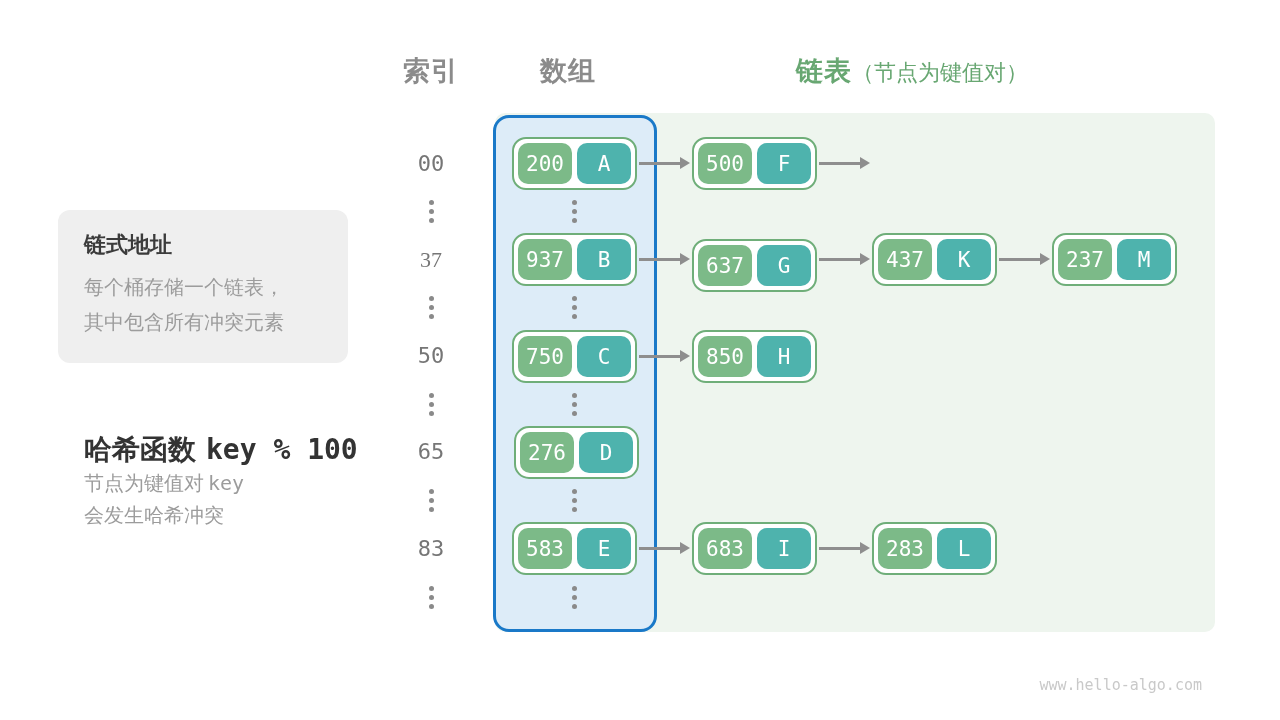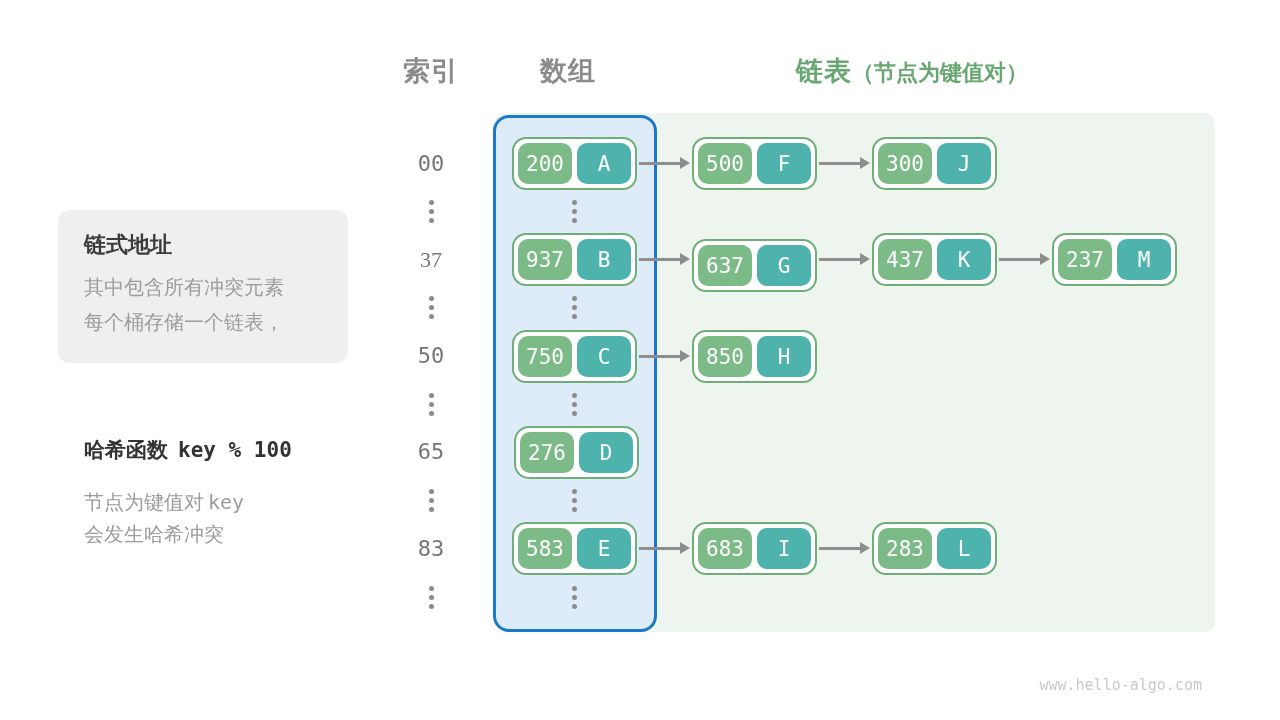--- a/index.html
+++ b/index.html
@@ -29,21 +29,21 @@
   }
   .list-header {
     position: absolute;
     top: 56px;
     left: 796px;
     color: #68a772;
     white-space: nowrap;
     line-height: 30px;
   }
   .list-header .lh-title { font-size: 27px; font-weight: bold; letter-spacing: 1px; }
-  .list-header .lh-note  { font-size: 22px; font-weight: bold; }
+  .list-header .lh-note  { font-size: 22px; font-weight: normal; }
 
   
   .note-box {
     position: absolute;
     left: 58px;
     top: 210px;
     width: 290px;
     height: 153px;
     background: #efefef;
     border-radius: 12px;
@@ -64,25 +64,25 @@
   }
 
   
   .hash-note {
     position: absolute;
     left: 84px;
     top: 437px;
     width: 320px;
   }
   .hash-note .hn-title {
-    font-size: 21px;
+    font-size: 28px;
     font-weight: bold;
     color: #333333;
     line-height: 26px;
-    margin-bottom: 23px;
+    margin-bottom: 4px;
     white-space: nowrap;
   }
   .hash-note .hn-title .code {
     font-family: "DejaVu Sans Mono", "Liberation Mono", monospace;
     margin-left: 10px;
   }
   .hash-note .hn-line {
     font-size: 20px;
     color: #9c9c9c;
     line-height: 32px;
@@ -204,22 +204,22 @@
 <div id="canvas">
 
   <div class="col-header" style="left:381px; width:100px;">索引</div>
   <div class="col-header" style="left:518px; width:100px;">数组</div>
   <div class="list-header">
     <span class="lh-title">链表</span><span class="lh-note">（节点为键值对）</span>
   </div>
 
   <div class="note-box">
     <div class="nb-title">链式地址</div>
+    <div class="nb-line">每个桶存储一个链表，</div>
     <div class="nb-line">其中包含所有冲突元素</div>
-    <div class="nb-line">每个桶存储一个链表，</div>
   </div>
 
   <div class="hash-note">
     <div class="hn-title">
       <span>哈希函数</span><span class="code">key % 100</span>
     </div>
     <div class="hn-line">
       <span>节点为键值对</span><span class="code">key</span>
     </div>
     <div class="hn-line">会发生哈希冲突</div>
@@ -232,24 +232,20 @@
   <div class="node" style="left:512px; top:137px;">
     <span class="cell key">200</span>
     <span class="cell val">A</span>
   </div>
   <div class="arrow" style="left:639px; top:162px;"></div>
   <div class="node" style="left:692px; top:137px;">
     <span class="cell key">500</span>
     <span class="cell val">F</span>
   </div>
   <div class="arrow" style="left:819px; top:162px;"></div>
-  <div class="node" style="left:872px; top:137px;">
-    <span class="cell key">300</span>
-    <span class="cell val">J</span>
-  </div>
 
   <div class="dots" style="left:428px; top:200px;">
       <span class="dot"></span>
       <span class="dot"></span>
       <span class="dot"></span>
     </div>
   <div class="dots" style="left:571px; top:200px;">
       <span class="dot"></span>
       <span class="dot"></span>
       <span class="dot"></span>

